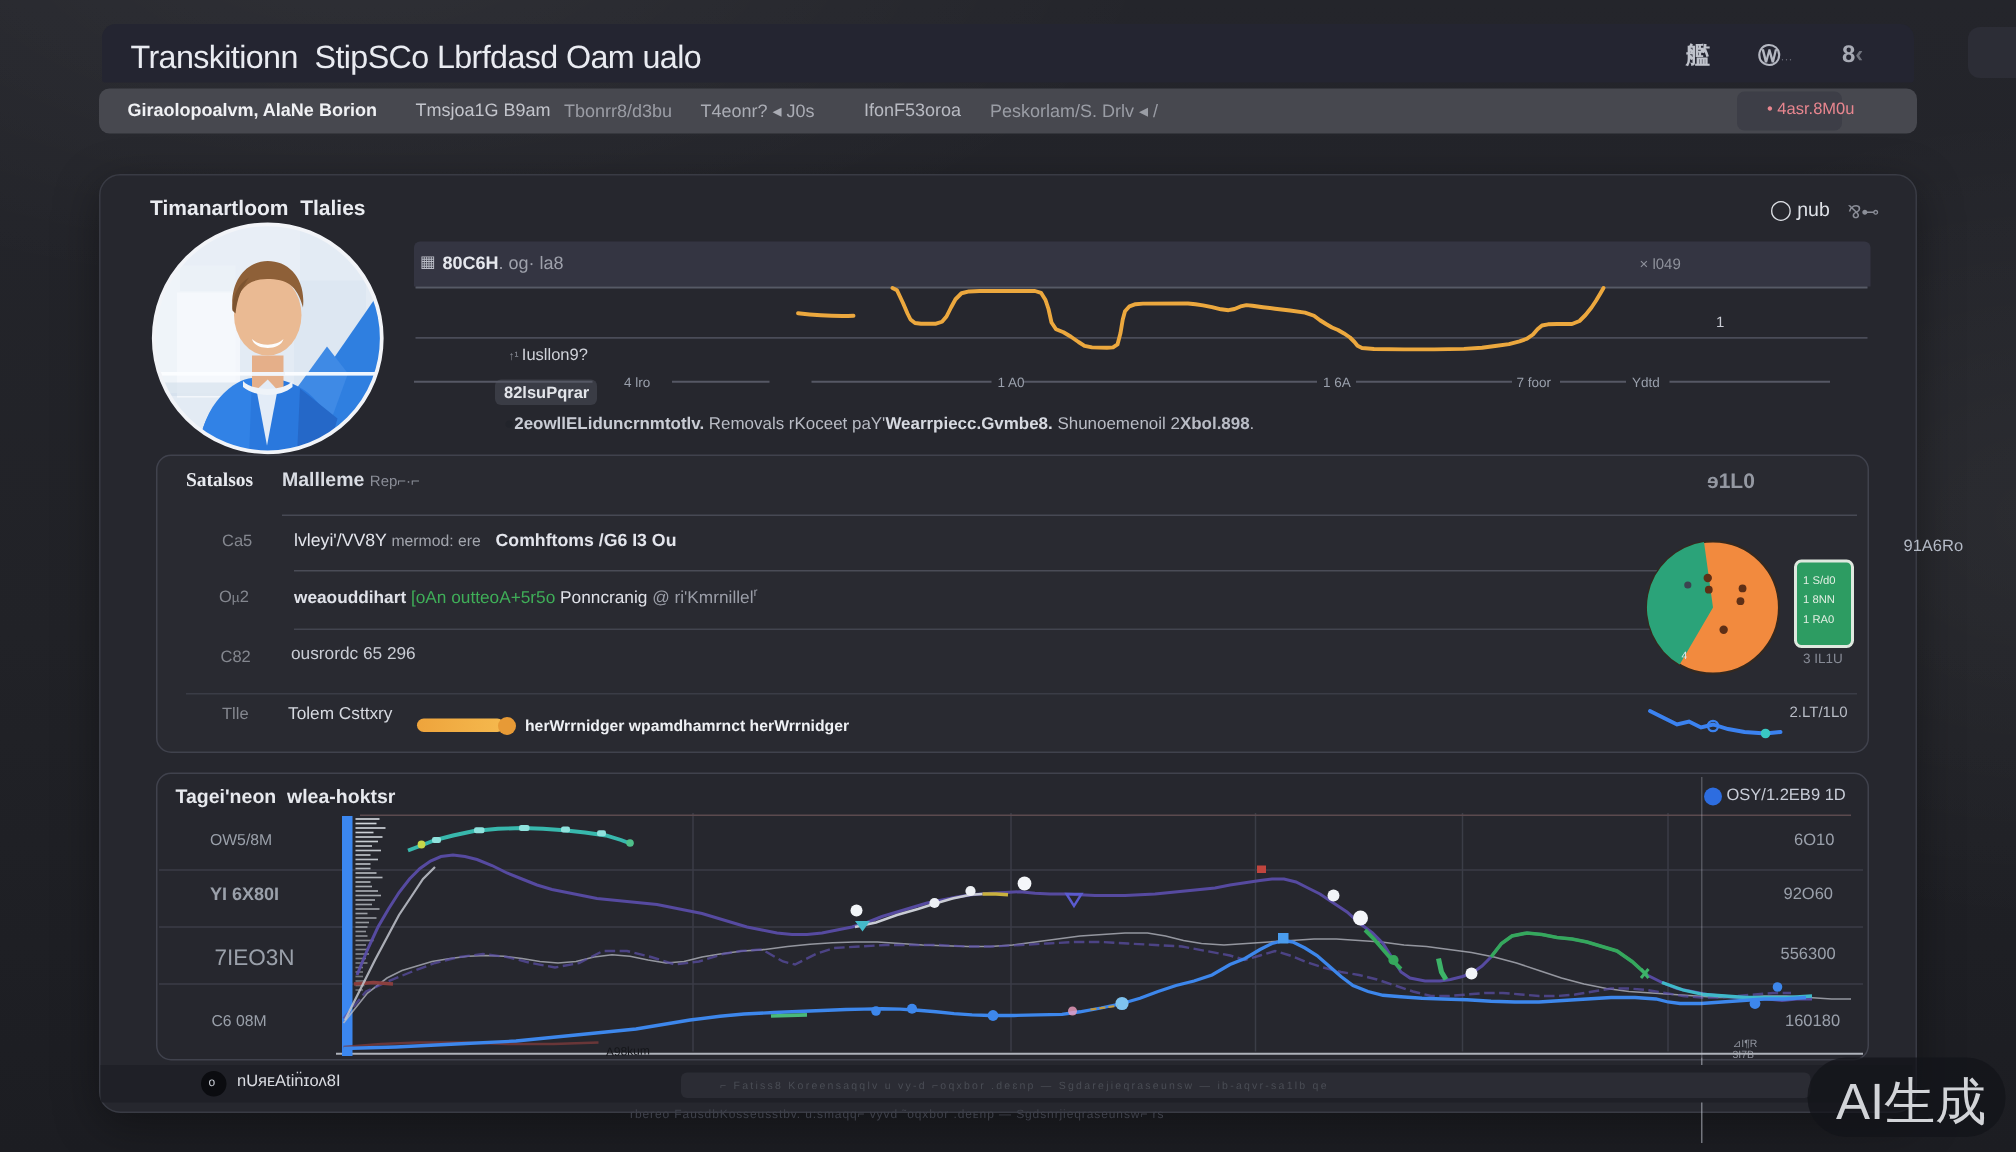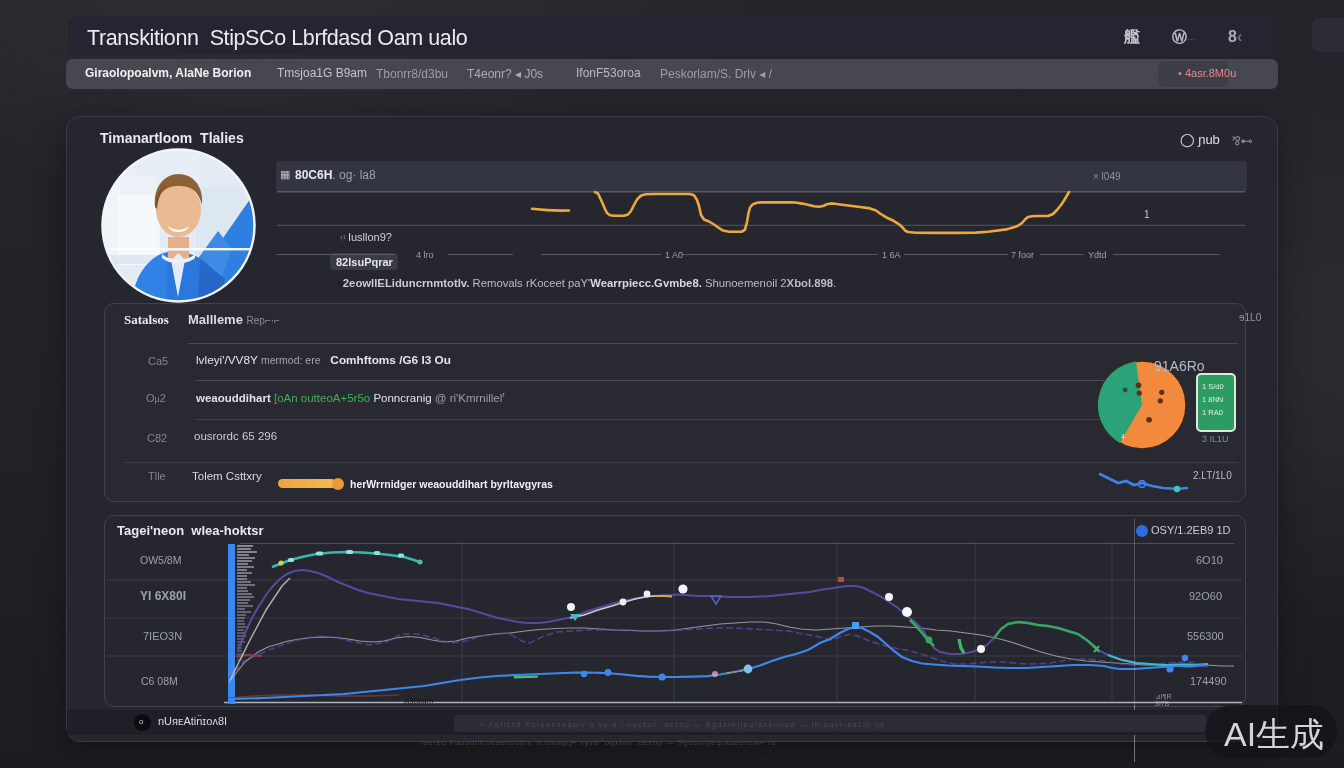--- a/index.html
+++ b/index.html
@@ -115,81 +115,81 @@
     <text x="741" y="10">7 foor</text>
     <text x="818" y="10">Ydtd</text>
   </g>
 </svg>
 
 <div class="txt" style="left:336px;top:277px;font-size:11.3px;color:#b9bcc5;"><span style="color:#22242b;">●</span><b style="color:#c9ccd4;">2eowllELiduncrnmtotlv.</b> Removals rKoceet paY'<b style="color:#d6d9e0;">Wearrpiecc.Gvmbe8.</b> Shunoemenoil 2<b>Xbol.898</b>.</div>
 
 <div class="abs" style="left:104px;top:303px;width:1140px;height:197px;border:1px solid #40424d;border-radius:10px;background:rgba(255,255,255,0.015);"></div>
 <div class="txt" style="left:124px;top:312px;font-size:13px;font-weight:bold;color:#e8eaef;font-family:Liberation Serif, serif;">Satalsos</div>
 <div class="txt" style="left:188px;top:312px;font-size:13px;font-weight:bold;color:#d9dce3;">Mallleme <span style="font-weight:normal;font-size:10px;color:#8a8d97;">Rep⌐·⌐</span></div>
-<div class="txt" style="left:1239px;top:312px;font-size:10px;color:#9498a2;">ɘ1L0</div>
+<div class="txt" style="left:1138px;top:312px;font-size:14px;color:#9498a2;font-weight:bold;">ɘ1L0</div>
 
 <div class="abs" style="left:188px;top:343px;width:1050px;height:1px;background:#474954;"></div>
 <div class="abs" style="left:196px;top:380px;width:916px;height:1px;background:#4a4c57;"></div>
 <div class="abs" style="left:196px;top:419px;width:904px;height:1px;background:#42444f;"></div>
 <div class="abs" style="left:124px;top:462px;width:1114px;height:1px;background:#3a3c46;"></div>
 
 <div class="txt" style="left:148px;top:355px;font-size:11px;color:#84878f;">Ca5</div>
 <div class="txt" style="left:196px;top:353px;font-size:11.8px;color:#e3e5ec;">lvleyi'/VV8Y <span style="font-size:10.5px;color:#a2a5ad;">mermod: ere</span>&nbsp;&nbsp; <b>Comhftoms /G6 I3 Ou</b></div>
 
 <div class="txt" style="left:146px;top:392px;font-size:11px;color:#84878f;">O<span style="font-size:9px;">µ</span>2</div>
 <div class="txt" style="left:196px;top:390px;font-size:11.5px;color:#dfe1e8;"><b>weaouddihart</b> <span style="color:#3fae58;">[oAn outteoA+5r5o</span> Ponncranig <span style="color:#9b9ea8;">@ ri'Kmrnillel<sup style="font-size:8px;">r</sup></span></div>
 
 <div class="txt" style="left:147px;top:432px;font-size:11px;color:#84878f;">C82</div>
 <div class="txt" style="left:194px;top:430px;font-size:11.5px;color:#c9ccd4;">ousrordc 65 296</div>
 
 <div class="txt" style="left:148px;top:470px;font-size:11px;color:#84878f;">Tlle</div>
 <div class="txt" style="left:192px;top:470px;font-size:11.5px;color:#d6d9e0;">Tolem Csttxry</div>
 <div class="abs" style="left:278px;top:479px;width:58px;height:9px;background:linear-gradient(90deg,#eea43c,#f5b94e);border-radius:5px;"></div>
 <div class="abs" style="left:332px;top:477.5px;width:12px;height:12px;background:#e79a36;border-radius:50%;"></div>
-<div class="txt" style="left:350px;top:478px;font-size:10.5px;font-weight:bold;color:#eef0f4;">herWrrnidger weaouddihart byrltavgyras</div>
+<div class="txt" style="left:350px;top:478px;font-size:10.5px;font-weight:bold;color:#eef0f4;">herWrrnidger wpamdhamrnct herWrrnidger</div>
 
 <svg class="abs" style="left:1097px;top:360px;" width="90" height="90" viewBox="0 0 90 90">
   <circle cx="45" cy="45" r="44" fill="#f28a3e" stroke="#35291f" stroke-width="1.4"></circle>
   <path d="M45,45 L39,1.4 A44,44 0 0 0 22.8,83 Z" fill="#2ba379"></path>
   <g fill="#5e2f16">
     <circle cx="41.5" cy="25.3" r="2.8"></circle>
     <circle cx="42.2" cy="33.1" r="2.6"></circle>
     <circle cx="64.7" cy="32.3" r="2.6"></circle>
     <circle cx="63.3" cy="40.8" r="2.6"></circle>
     <circle cx="52.1" cy="59.8" r="2.8"></circle>
   </g>
   <circle cx="28.2" cy="30" r="2.4" fill="#3c4450"></circle>
   <text x="24" y="79" font-size="7" fill="#dfe8ee">4</text>
 </svg>
-<div class="txt" style="left:1154px;top:358px;font-size:14px;color:#b4bac6;">91A6Ro</div>
+<div class="txt" style="left:1269px;top:358px;font-size:11px;color:#b4bac6;">91A6Ro</div>
 <div class="abs" style="left:1196px;top:373px;width:36px;height:55px;background:#2d9c62;border:2px solid #dfe8df;border-radius:5px;"></div>
 <div class="txt" style="left:1202px;top:380px;font-size:7.5px;color:#e2efe3;line-height:13px;">1 S/d0<br>1 8NN<br>1 RA0</div>
 <div class="txt" style="left:1202px;top:434px;font-size:9px;color:#878b96;">3 IL1U</div>
 
 <svg class="abs" style="left:1095px;top:468px;" width="100" height="28" viewBox="0 0 100 28">
   <path d="M5,6 L15,11 L23,15 L31,13 L39,17 L47,15 L57,18 L68,20 L82,21 L92,20" fill="none" stroke="#3b82f0" stroke-width="2.6" stroke-linecap="round"></path>
   <circle cx="47" cy="16" r="3.4" fill="none" stroke="#3b82f0" stroke-width="1.6"></circle>
   <circle cx="82" cy="21" r="3.2" fill="#39c8c2"></circle>
 </svg>
 <div class="txt" style="left:1193px;top:470px;font-size:10px;color:#b9bdc7;">2.LT/1L0</div>
 
 <div class="abs" style="left:104px;top:515px;width:1140px;height:190px;border:1px solid #40424d;border-radius:10px;"></div>
 <div class="txt" style="left:117px;top:523px;font-size:13px;font-weight:bold;color:#e7e9ee;">Tagei'neon&nbsp; wlea-hoktsr</div>
 <div class="abs" style="left:1136px;top:525px;width:12px;height:12px;background:#2d6de0;border-radius:50%;"></div>
 <div class="txt" style="left:1151px;top:524px;font-size:11px;color:#c8cdd8;">OSY/1.2EB9 1D</div>
 
 <div class="txt" style="left:140px;top:554px;font-size:10.5px;color:#9aa0aa;">OW5/8M</div>
 <div class="txt" style="left:140px;top:589px;font-size:12px;color:#9aa0aa;font-weight:bold;">YI 6X80I</div>
-<div class="txt" style="left:143px;top:630px;font-size:11px;color:#9aa0aa;">7IEO3N</div>
+<div class="txt" style="left:143px;top:630px;font-size:15px;color:#9aa0aa;">7IEO3N</div>
 <div class="txt" style="left:141px;top:675px;font-size:10.5px;color:#9aa0aa;">C6 08M</div>
 
 <div class="txt" style="left:1196px;top:554px;font-size:11px;color:#9aa0ab;">6O10</div>
 <div class="txt" style="left:1189px;top:590px;font-size:11px;color:#9aa0ab;">92O60</div>
 <div class="txt" style="left:1187px;top:630px;font-size:11px;color:#9aa0ab;">556300</div>
-<div class="txt" style="left:1190px;top:675px;font-size:11px;color:#9aa0ab;">174490</div>
+<div class="txt" style="left:1190px;top:675px;font-size:11px;color:#9aa0ab;">160180</div>
 <div class="txt" style="left:1155px;top:693px;font-size:7px;color:#8e929c;line-height:7px;">⊿I¶R<br>3I7B</div>
 
 <svg class="abs" style="left:104px;top:538px;" width="1140" height="168" viewBox="0 0 1140 168">
 
   <g stroke="#3b3d47" stroke-width="1">
     <line x1="2" y1="42" x2="136" y2="42"></line>
     <line x1="2" y1="80" x2="136" y2="80"></line>
     <line x1="2" y1="118" x2="136" y2="118"></line>
     <line x1="136" y1="42" x2="1138" y2="42"></line>
     <line x1="136" y1="80" x2="1138" y2="80"></line>

